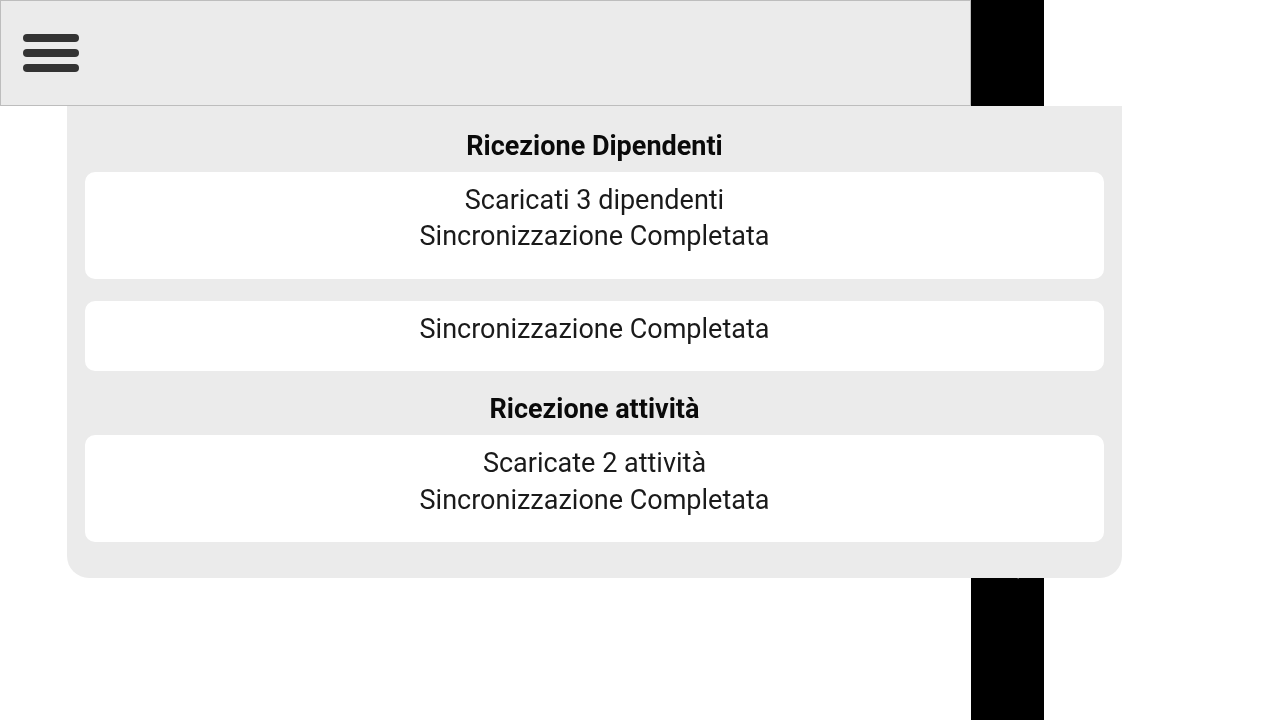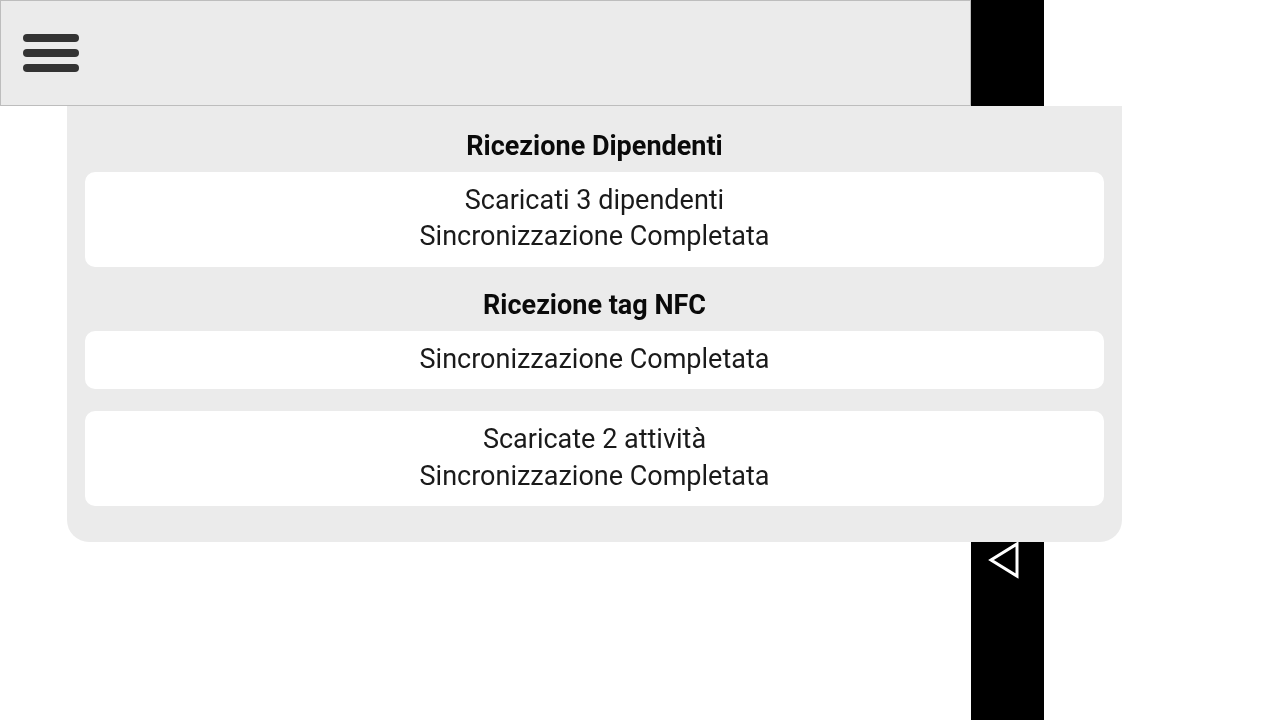--- a/index.html
+++ b/index.html
@@ -59,21 +59,21 @@
   .section-title {
     text-align: center;
     font-weight: 700;
     font-size: 27px;
     color: #0a0a0a;
     margin-bottom: 10px;
   }
   .section-box {
     background: #ffffff;
     border-radius: 10px;
-    padding: 10px 12px 12px 12px;
+    padding: 10px 12px 24px 12px;
     text-align: center;
     margin-bottom: 22px;
   }
   .section-box .line {
     font-size: 27px;
     color: #1a1a1a;
     line-height: 1.35;
     font-weight: 400;
   }
   .section-box:last-child { margin-bottom: 0; }
@@ -116,25 +116,25 @@
 
     <div class="content-panel">
 
       <div class="section-title">Ricezione Dipendenti</div>
       <div class="section-box">
         <div class="line">Scaricati 3 dipendenti</div>
         <div class="line">Sincronizzazione Completata</div>
       </div>
 
 
-      <div class="section-title">Ricezione tag NFC</div>
       <div class="section-box">
         <div class="line">Sincronizzazione Completata</div>
       </div>
 
+      <div class="section-title">Ricezione attività</div>
       <div class="section-box" style="margin-bottom:16px;">
         <div class="line">Scaricate 2 attività</div>
         <div class="line">Sincronizzazione Completata</div>
       </div>
 
     </div>
   </div>
 
   <div class="nav-rail">
     <div class="nav-btn" aria-label="recent-apps">

